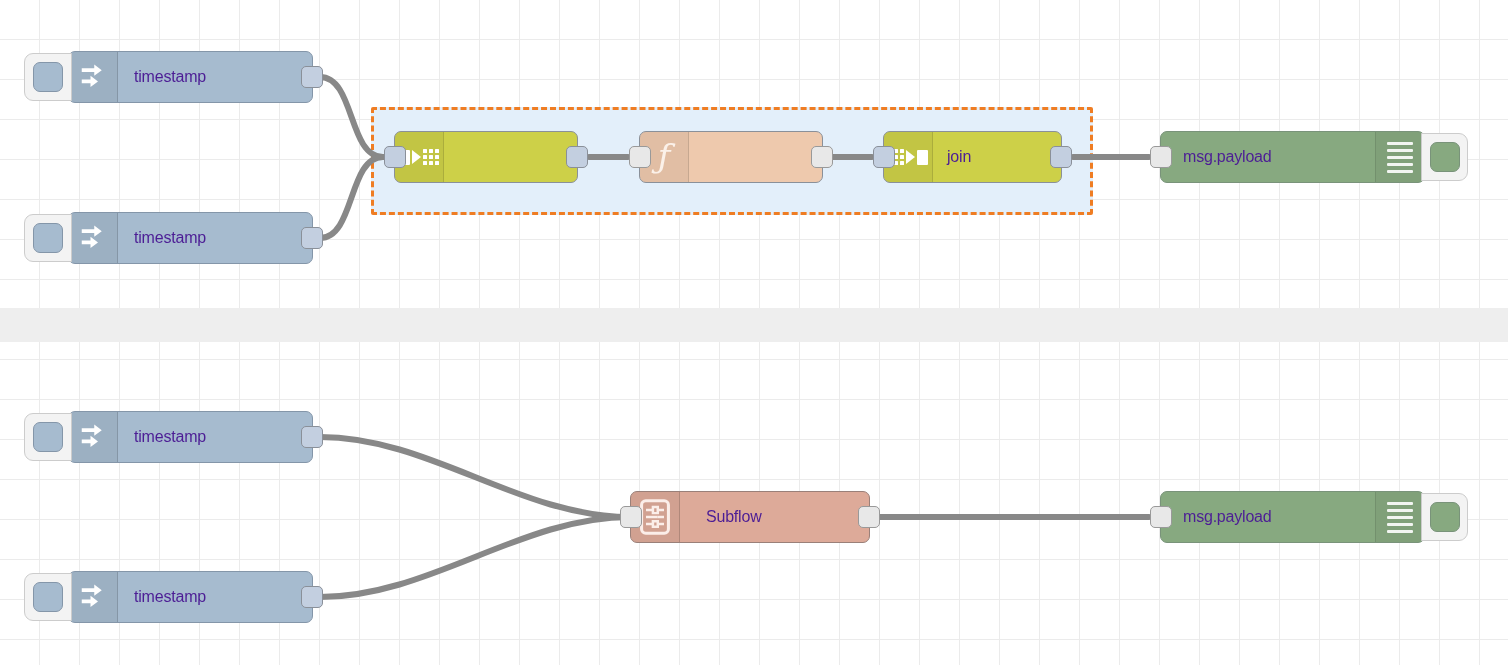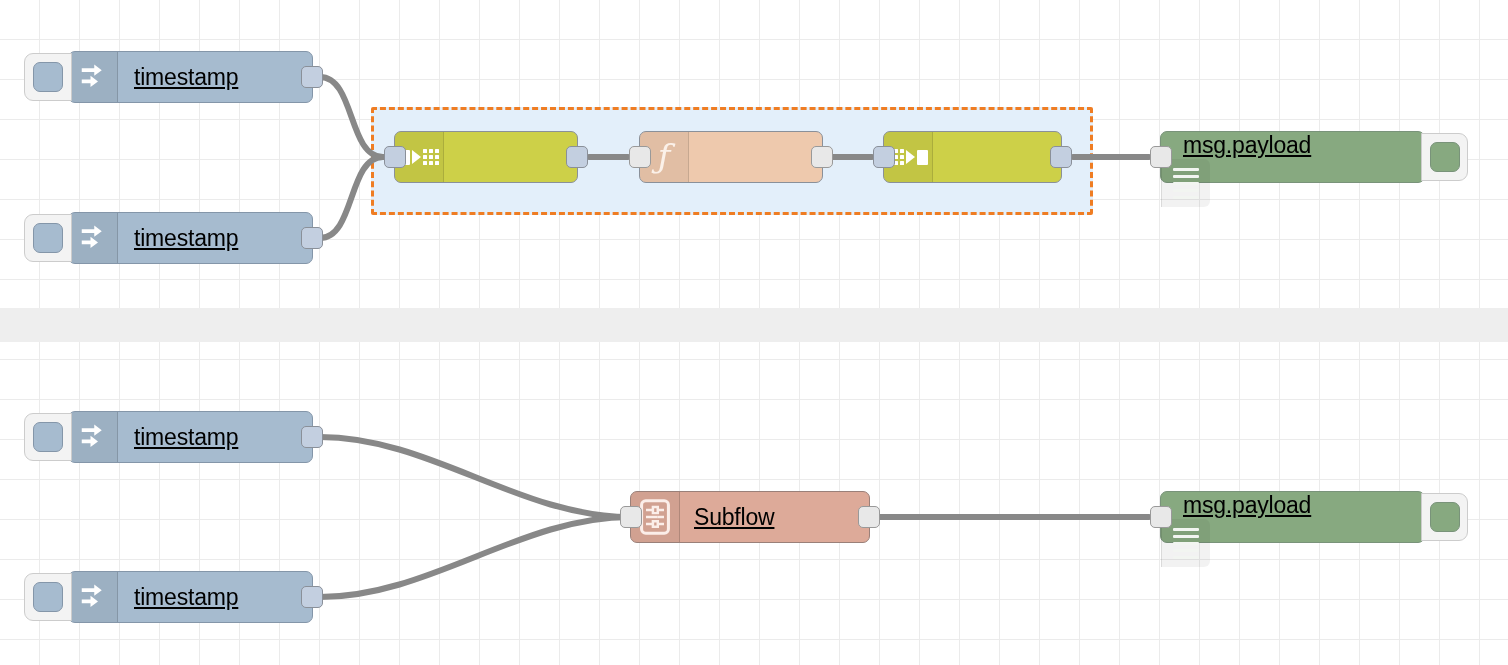--- a/index.html
+++ b/index.html
@@ -61,25 +61,24 @@
     align-items: center;
     justify-content: center;
     border-right: 1px solid rgba(0,0,0,0.12);
     border-radius: 6px 0 0 6px;
     background: rgba(0,0,0,0.05);
   }
   .node-label {
     flex: 1 1 auto;
     display: flex;
     align-items: center;
-    font-size: 23px;
-    color: #000000;
+    font-size: 16px;
+    color: #4c1d95;
     white-space: nowrap;
     letter-spacing: -0.2px;
-    text-decoration: underline;
   }
   
   .port {
     position: absolute;
     width: 22px;
     height: 22px;
     box-sizing: border-box;
     border: 1.5px solid #999999;
     border-radius: 5px;
     background: #e8e8e8;
@@ -130,28 +129,29 @@
   .node-split .node-label, .node-join .node-label { padding-left: 14px; }
   
   .node-function {
     background: #eec9ad;
     border-color: #8a9099;
   }
   
   .node-subflow {
     background: #ddaa99;
     border-color: #9a8079;
+    gap: 12px;
   }
   .node-subflow .node-icon-box { border-right-color: rgba(0,0,0,0.16); }
   .node-subflow .node-label { padding-left: 14px; }
   
   .node-debug {
     background: #87a980;
     border-color: #79937a;
-    flex-direction: column;
+    flex-direction: row;
   }
   .node-debug .node-label {
     padding-left: 22px;
     padding-right: 14px;
     justify-content: flex-start;
   }
   .debug-icon-box {
     width: 48px;
     flex: 0 0 48px;
     display: flex;
@@ -329,20 +329,21 @@
             <span></span>
             <span></span>
           <span></span>
             <span></span>
             <span></span>
         </div>
         <div class="tri"></div>
         <div class="sq"></div>
       </div>
     </div>
+    <div class="node-label">join</div>
     <div class="port in blue"></div>
     <div class="port out blue"></div>
   </div>
 
   <div class="node node-debug" style="left:1160px; top:131px; width:265px;">
     <div class="node-label">msg.payload</div>
     <div class="debug-icon-box">
       <i></i>
         <i></i>
         <i></i>

